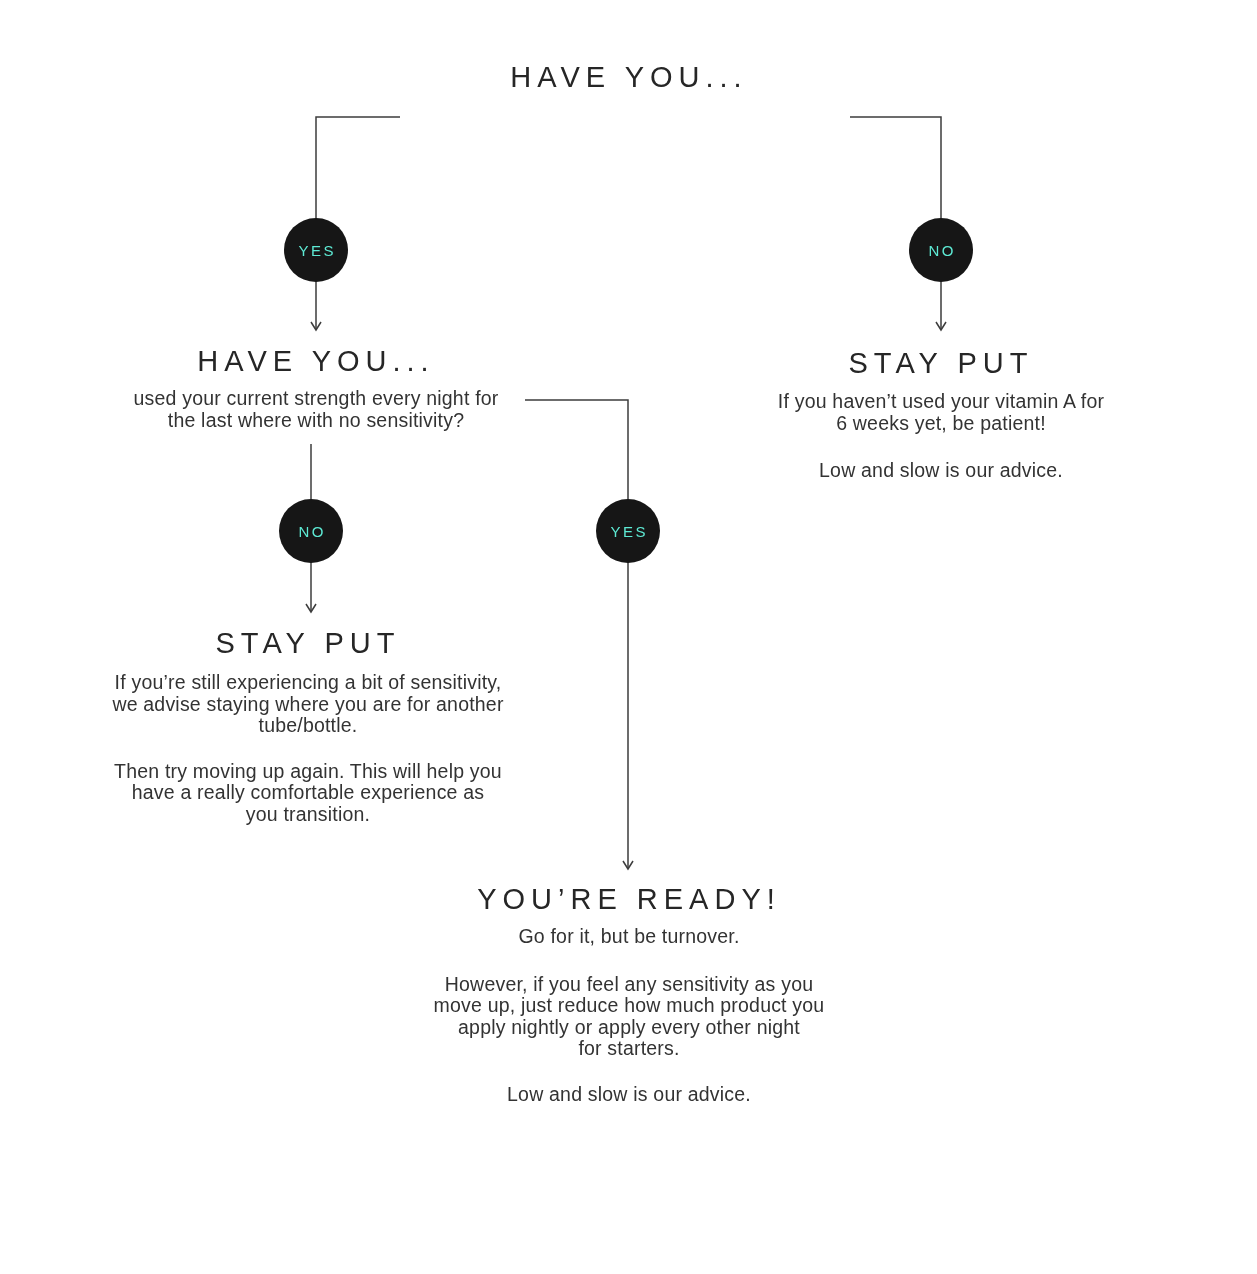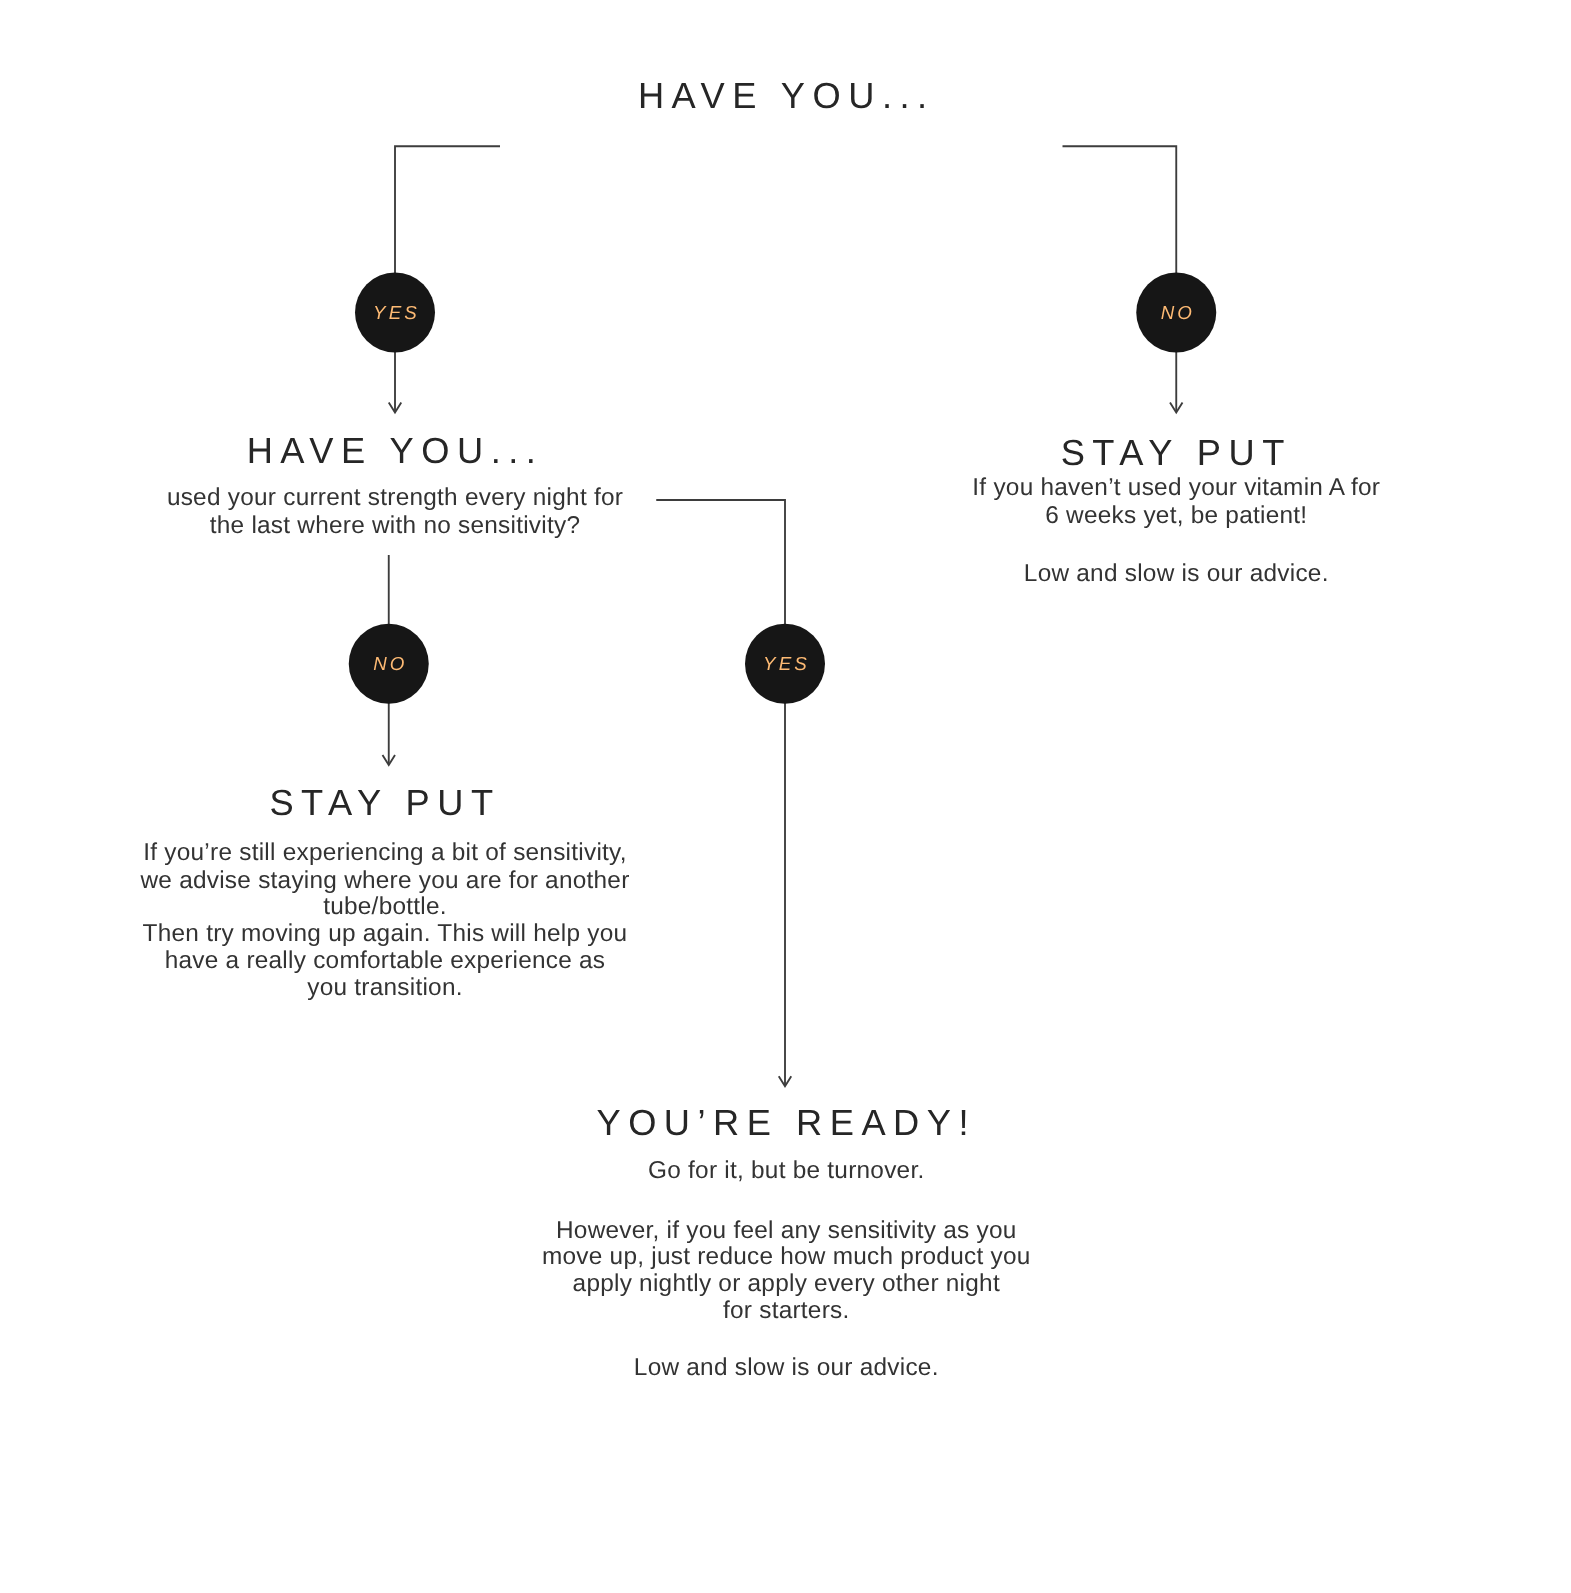--- a/index.html
+++ b/index.html
@@ -44,44 +44,43 @@
     margin: 0;
     font-size: 19.5px;
     font-weight: 400;
     letter-spacing: 0.2px;
     line-height: 21.5px;
     color: #333333;
     white-space: pre-line;
   }
   .node p.sub { margin-top: 9px; }
   #q2 p.sub { margin-top: 10px; }
-  #stay-right p.p1 { }
+  #stay-right p.p1 { margin-top: 11px; }
   #stay-right p.p2 { margin-top: 25px; }
   #stay-right p.p3 { margin-top: 26px; }
   #stay-left p.p1 { margin-top: 12px; }
-  #stay-left p.p2 { }
+  #stay-left p.p2 { margin-top: 24px; }
   #ready p.subtitle { margin-top: 10px; }
   #ready p.p1 { margin-top: 42px; }
   #ready p.p2 { margin-top: 26px; }
   #ready p.p3 { margin-top: 24px; }
   .decision-circle {
     position: absolute;
     width: 64px;
     height: 64px;
     border-radius: 50%;
     background: #161616;
-    color: #fdba74;
+    color: #5eead4;
     display: flex;
     align-items: center;
     justify-content: center;
     font-size: 15px;
     letter-spacing: 2.5px;
     text-indent: 2.5px;
     font-weight: 400;
-    font-style: italic;
   }
   #circle-yes1 { left: 284px; top: 218px; }
   #circle-no1  { left: 909px; top: 218px; }
   #circle-no2  { left: 279px; top: 499px; }
   #circle-yes2 { left: 596px; top: 499px; }
 
   #q1         { left: 329px; top: 60px;  width: 600px; }
   #q2         { left: 62px;  top: 344px; width: 508px; }
   #stay-right { left: 691px; top: 346px; width: 500px; }
   #stay-left  { left: 48px;  top: 626px; width: 520px; }

